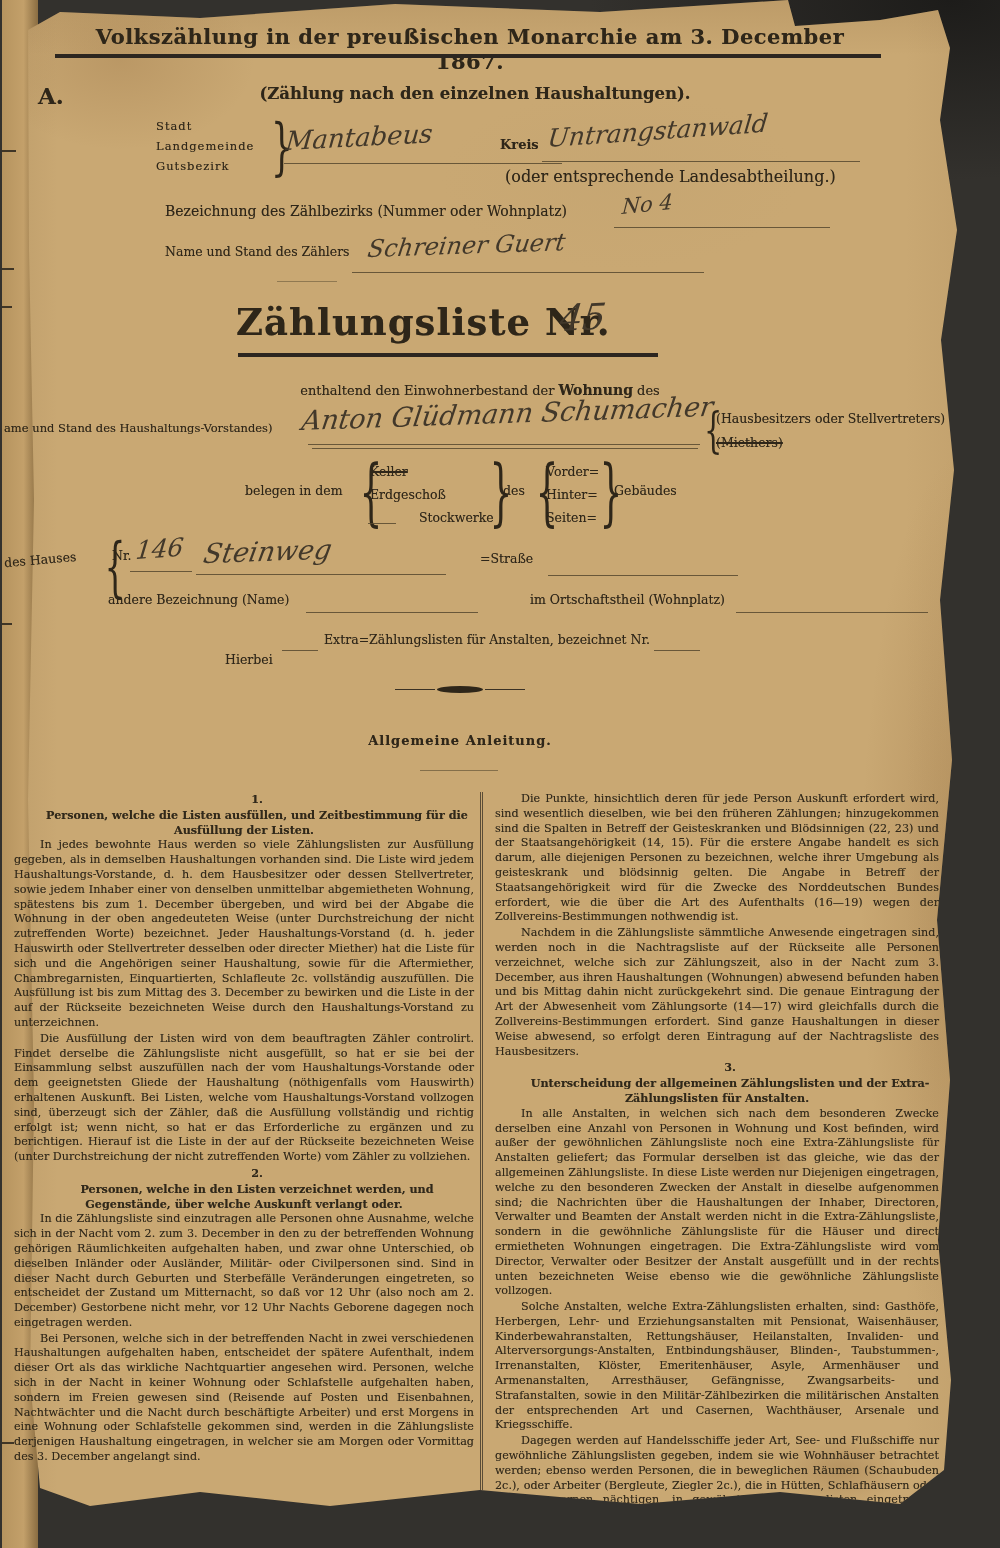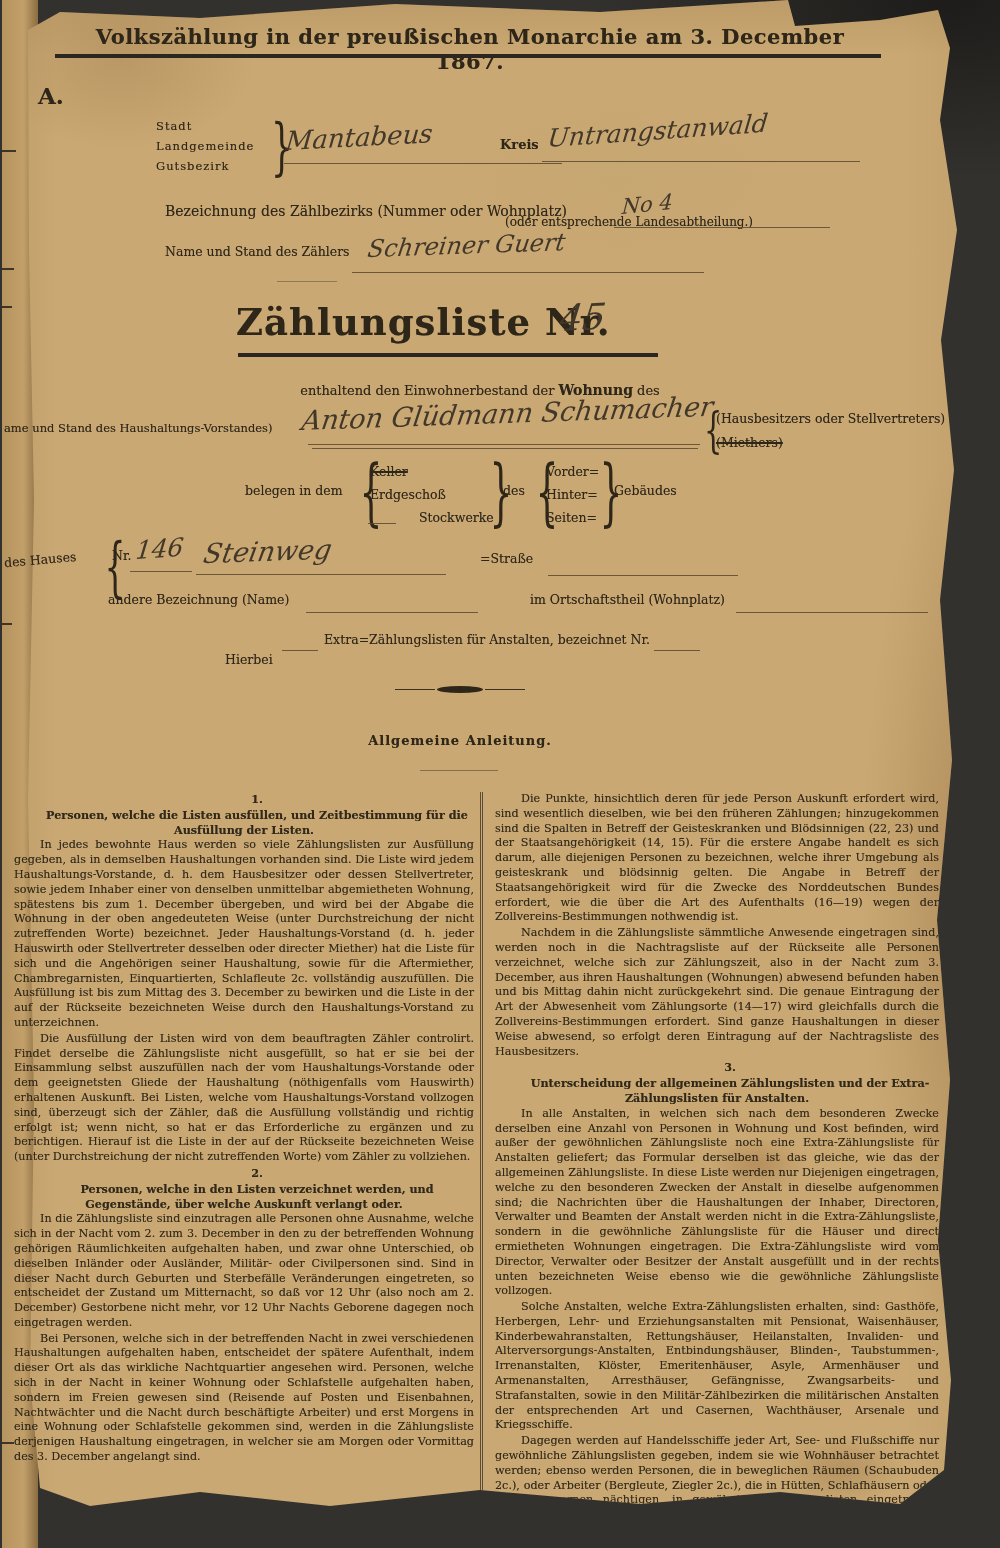--- a/index.html
+++ b/index.html
@@ -80,33 +80,34 @@
   </div>
 
   <div id="paper"></div>
 
   <div id="content">
 
     <div class="abs lbl bold" style="left:85px;top:24px;width:770px;text-align:center;font-size:21px;letter-spacing:.5px;">Volkszählung in der preußischen Monarchie am 3. December 1867.</div>
     <div class="thick" style="left:55px;top:54px;width:826px;height:4px;"></div>
 
     <div class="abs lbl bold" style="left:38px;top:82px;font-size:23px;">A.</div>
+    <div class="abs lbl bold" style="left:235px;top:84px;width:480px;text-align:center;font-size:16.5px;">(Zählung nach den einzelnen Haushaltungen).</div>
 
     <div class="abs lbl stack" style="left:156px;top:116px;font-size:11.5px;line-height:20px;letter-spacing:1px;">
       <div>Stadt</div>
       <div>Landgemeinde</div>
       <div>Gutsbezirk</div>
     </div>
     <div class="brace" style="left:262px;top:116px;font-size:62px;transform:scale(.55,1);">}</div>
     <div class="abs hw" style="left:286px;top:126px;font-size:26px;transform:rotate(-3deg) skewX(-8deg);">Mantabeus</div>
     <div class="line" style="left:284px;top:163px;width:278px;"></div>
     <div class="abs lbl bold" style="left:500px;top:137px;font-size:13px;">Kreis</div>
     <div class="abs hw" style="left:548px;top:124px;font-size:25px;transform:rotate(-4deg) skewX(-10deg);">Untrangstanwald</div>
     <div class="line" style="left:542px;top:161px;width:318px;"></div>
-    <div class="abs lbl" style="left:505px;top:167px;font-size:12px;margin-top:48px;">(oder entsprechende Landesabtheilung.)</div>
+    <div class="abs lbl" style="left:505px;top:167px;font-size:16px;">(oder entsprechende Landesabtheilung.)</div>
 
     <div class="abs lbl" style="left:165px;top:203px;font-size:14px;">Bezeichnung des Zählbezirks (Nummer oder Wohnplatz)</div>
     <div class="abs hw" style="left:622px;top:195px;font-size:21px;transform:rotate(-6deg) skewX(-10deg);">No 4</div>
     <div class="line" style="left:614px;top:227px;width:216px;"></div>
 
     <div class="abs lbl" style="left:165px;top:244px;font-size:12.5px;">Name und Stand des Zählers</div>
     <div class="abs hw" style="left:368px;top:235px;font-size:24px;transform:rotate(-2deg) skewX(-10deg);">Schreiner Guert</div>
     <div class="line" style="left:352px;top:272px;width:352px;"></div>
     <div class="line" style="left:277px;top:281px;width:60px;opacity:.5;"></div>
 

